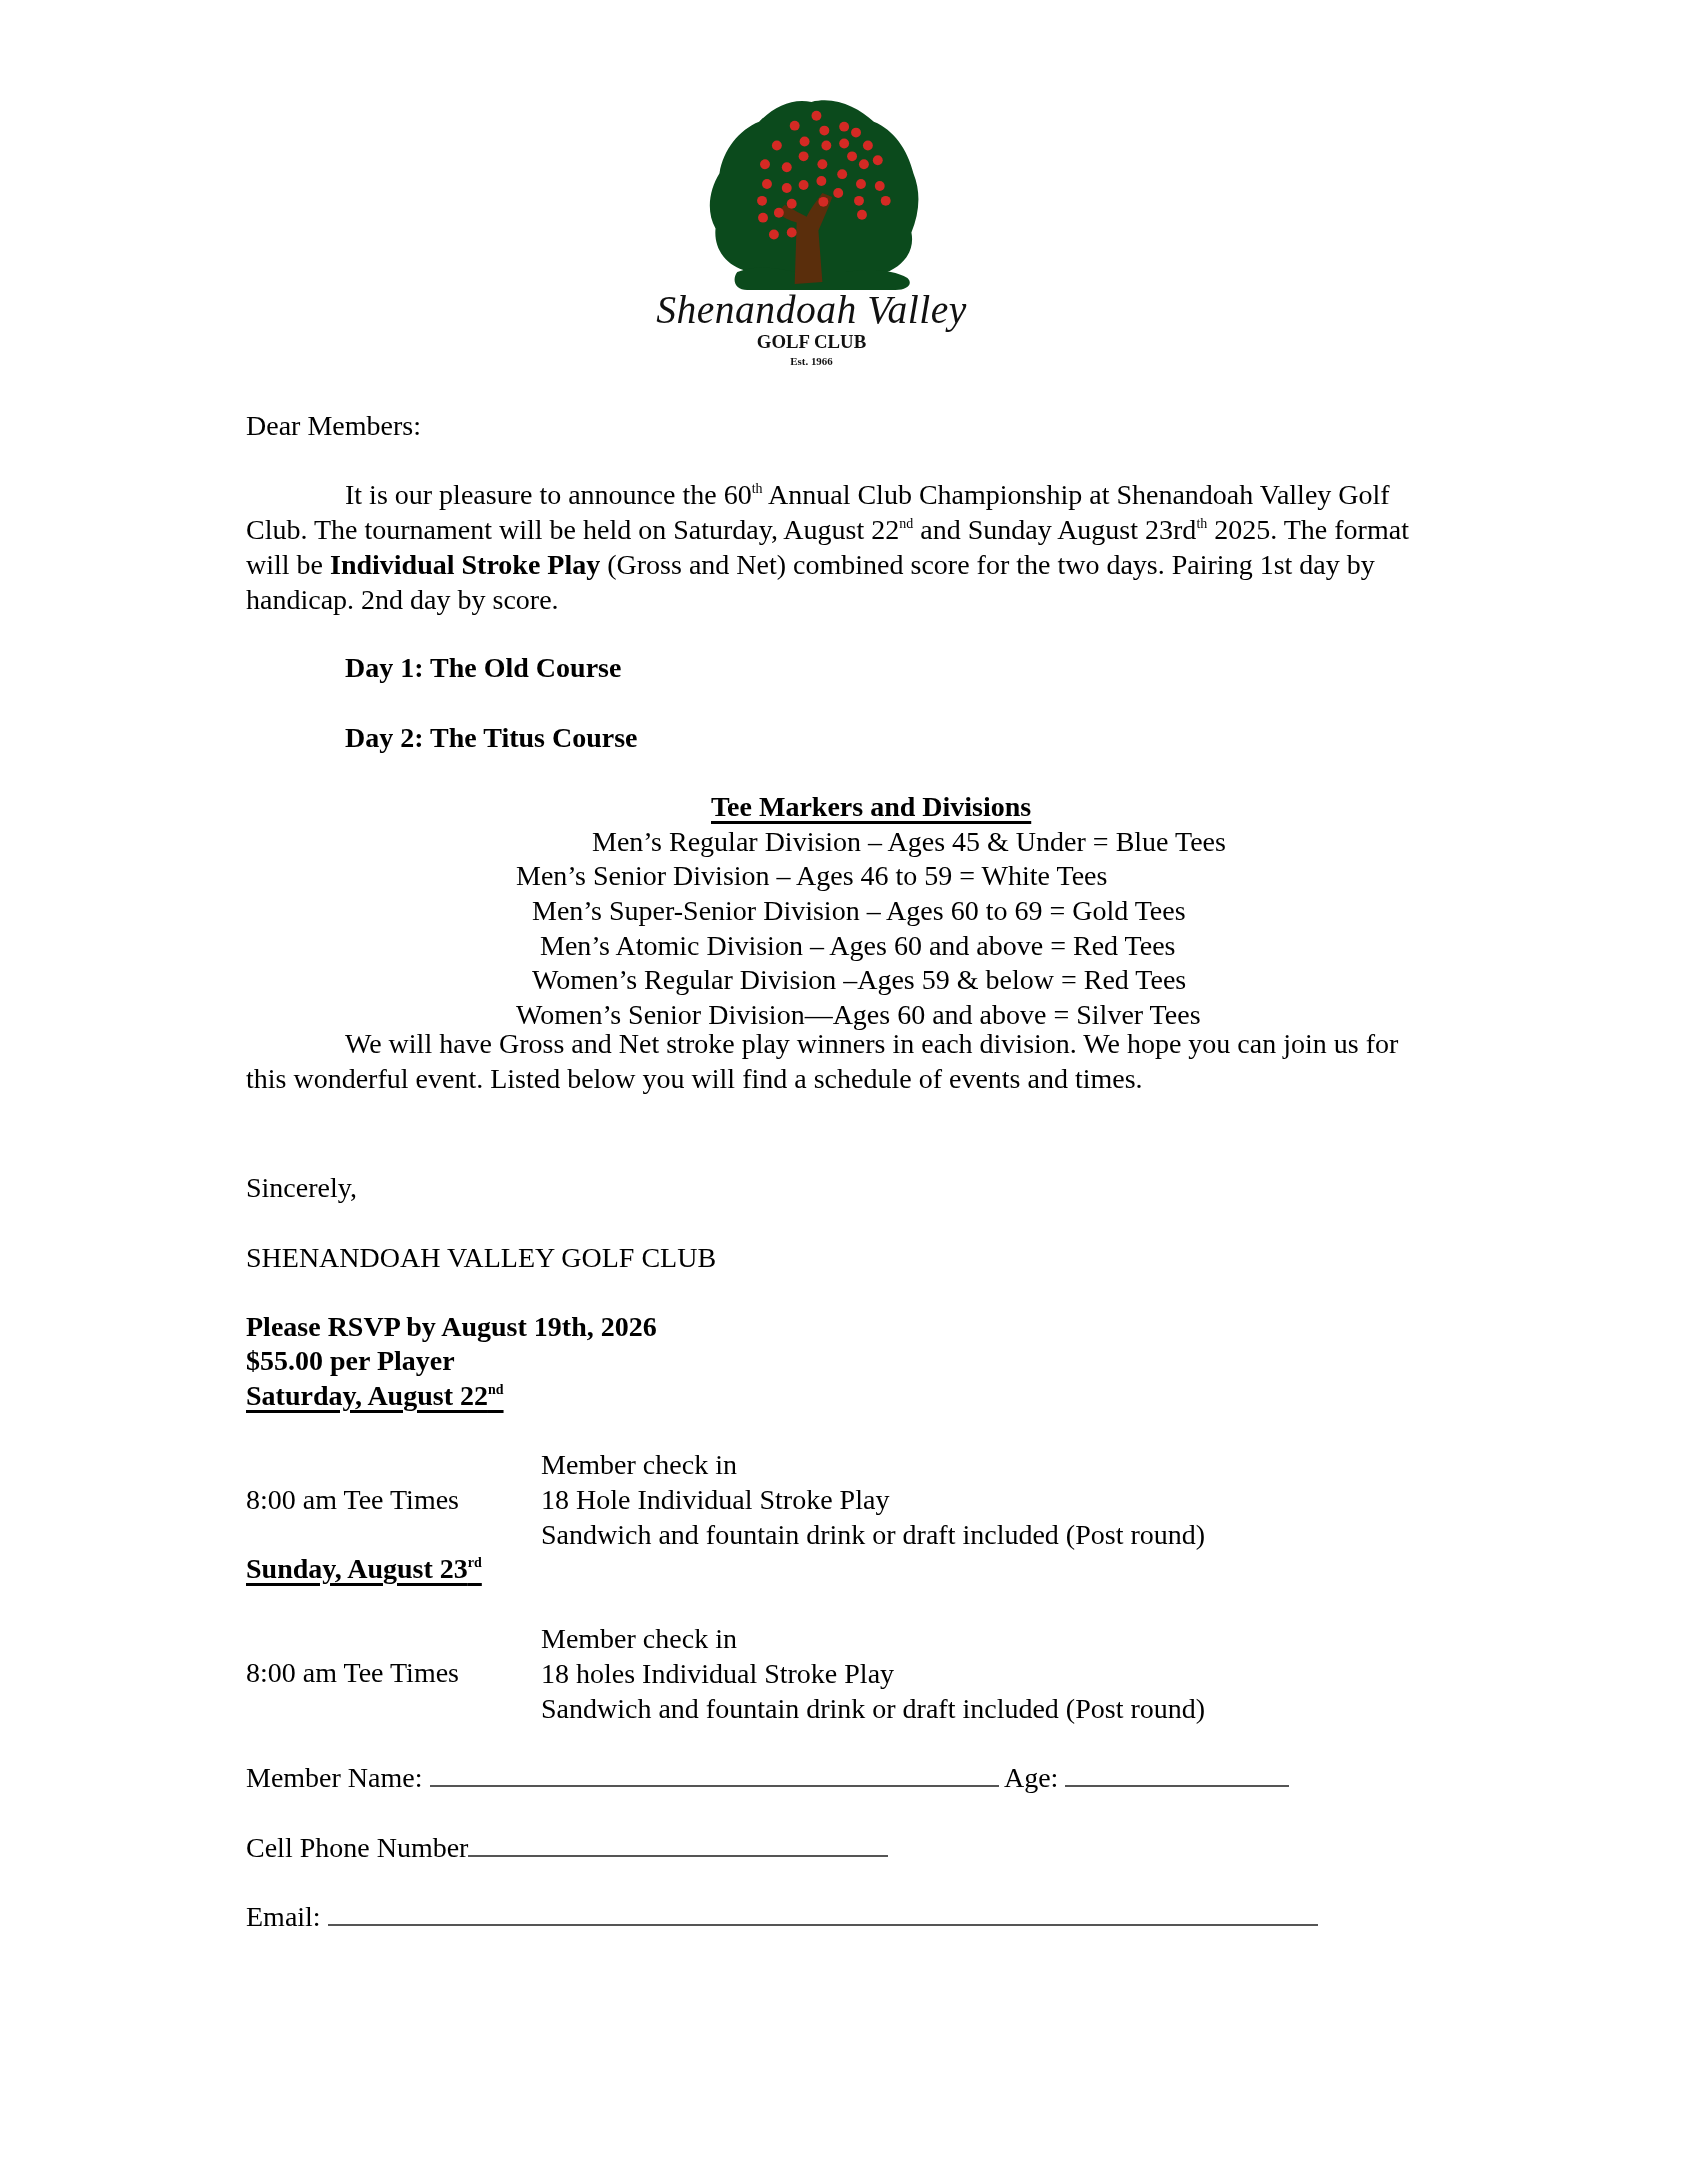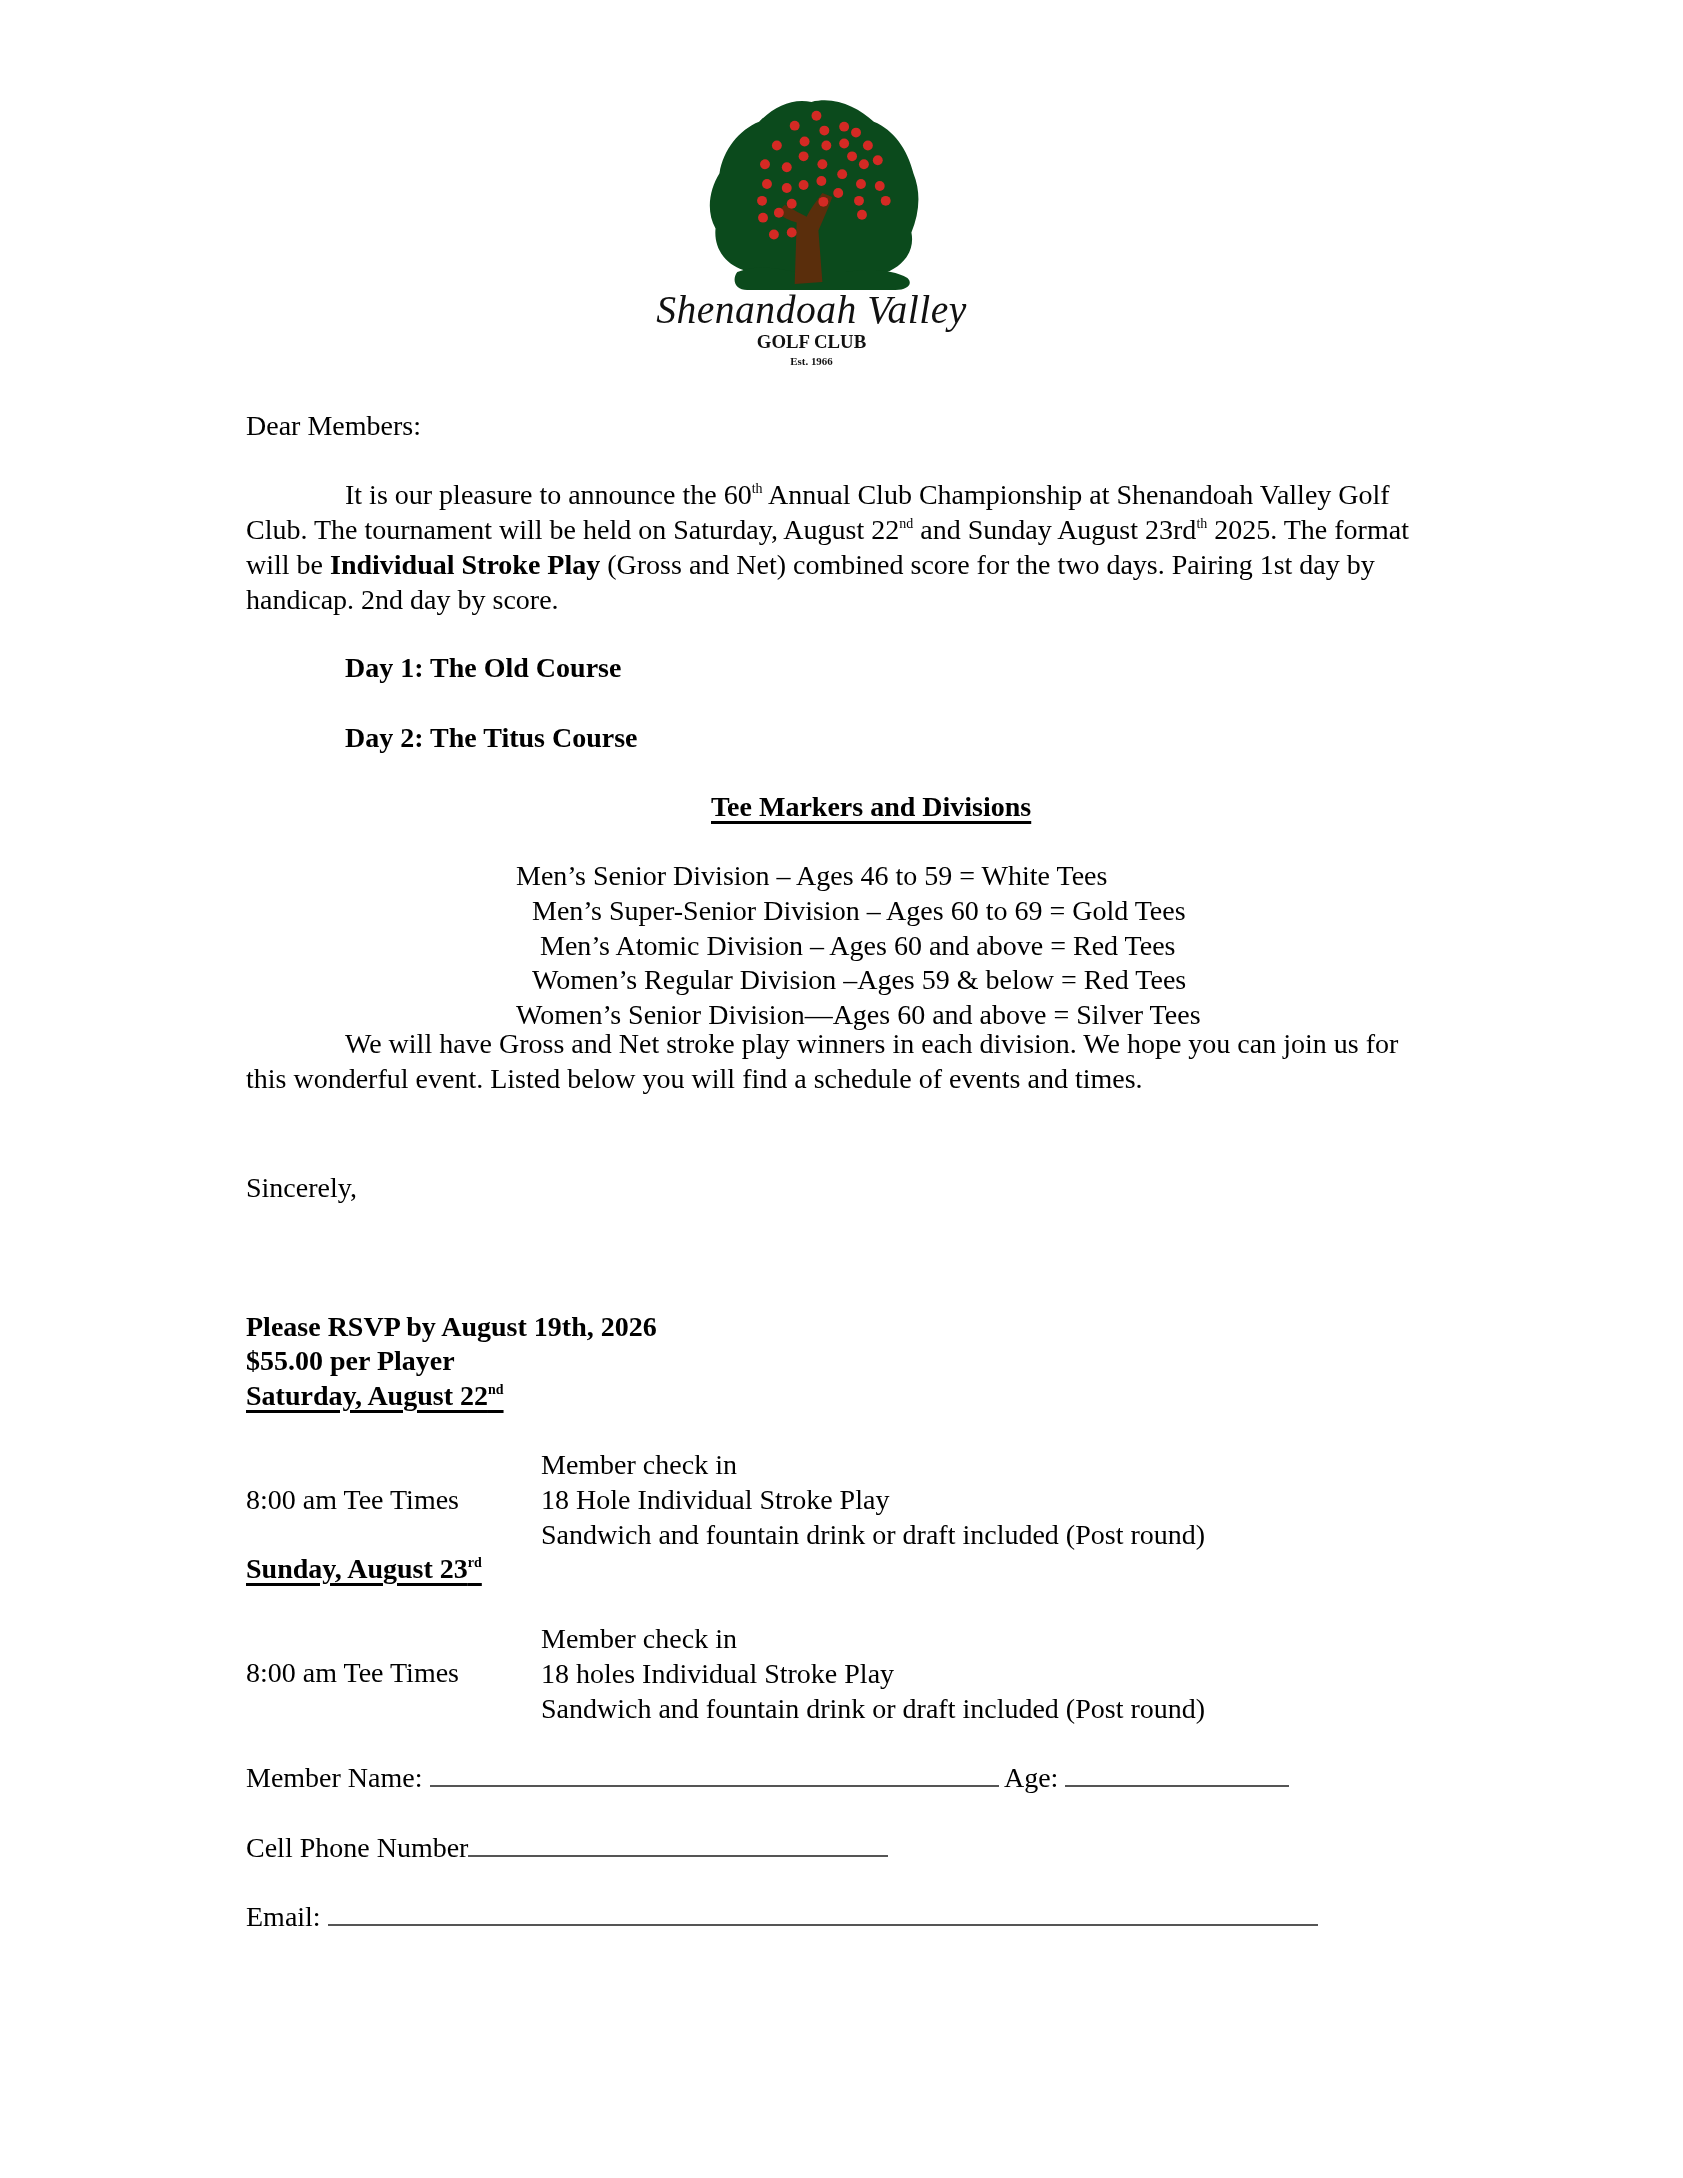--- a/index.html
+++ b/index.html
@@ -80,31 +80,33 @@
   <div class="abs" style="left:246px; top:408px;">Dear Members:</div>
 
   <div class="para" style="top:477px;">
     <p><span class="indent"></span><span>It is our pleasure to announce the 60</span><sup>th</sup><span> Annual Club Championship at Shenandoah Valley Golf Club. The tournament will be held on Saturday, August 22</span><sup>nd</sup><span> and Sunday August 23rd</span><sup>th</sup><span> 2025.  The format will be </span><b>Individual Stroke Play</b><span> (Gross and Net) combined score for the two days. Pairing 1st day by handicap. 2nd day by score.</span></p>
   </div>
 
   <div class="abs" style="left:345px; top:650px; font-weight:bold;">Day 1: The Old Course</div>
   <div class="abs" style="left:345px; top:720px; font-weight:bold;">Day 2: The Titus Course</div>
 
   <div class="abs" style="left:711px; top:789px; font-weight:bold;"><span class="u">Tee Markers and Divisions</span></div>
+  <div class="abs" style="left:592px; top:824px;">Men’s Regular Division – Ages 45 &amp; Under = Blue Tees</div>
   <div class="abs" style="left:516px; top:858px;">Men’s Senior Division – Ages 46 to 59 = White Tees</div>
   <div class="abs" style="left:532px; top:893px;">Men’s Super-Senior Division – Ages 60 to 69 = Gold Tees</div>
   <div class="abs" style="left:540px; top:928px;">Men’s Atomic Division – Ages 60 and above = Red Tees</div>
   <div class="abs" style="left:532px; top:962px;">Women’s Regular Division –Ages 59 &amp; below = Red Tees</div>
   <div class="abs" style="left:516px; top:997px;">Women’s Senior Division—Ages 60 and above = Silver Tees</div>
 
   <div class="para" style="top:1026px;">
     <p><span class="indent"></span><span>We will have Gross and Net stroke play winners in each division. We hope you can join us for this wonderful event.  Listed below you will find a schedule of events and times.</span></p>
   </div>
 
   <div class="abs" style="left:246px; top:1170px;">Sincerely,</div>
+  <div class="abs" style="left:246px; top:1240px;">SHENANDOAH VALLEY GOLF CLUB</div>
 
   <div class="center-block" style="top:1309px; left:246px; width:1178px; font-weight:bold;">Please RSVP by August 19th, 2026</div>
   <div class="center-block" style="top:1343px; left:246px; width:1178px; font-weight:bold;">$55.00 per Player</div>
 
   <div class="abs" style="left:246px; top:1378px; font-weight:bold;"><span class="u"><span>Saturday, August 22</span><sup>nd</sup></span></div>
   <div class="sched-time abs" style="top:1482px;">8:00 am Tee Times</div>
   <div class="sched-items" style="top:1447px;">
     <div>Member check in</div>
     <div>18 Hole Individual Stroke Play</div>
     <div>Sandwich and fountain drink or draft included (Post round)</div>

